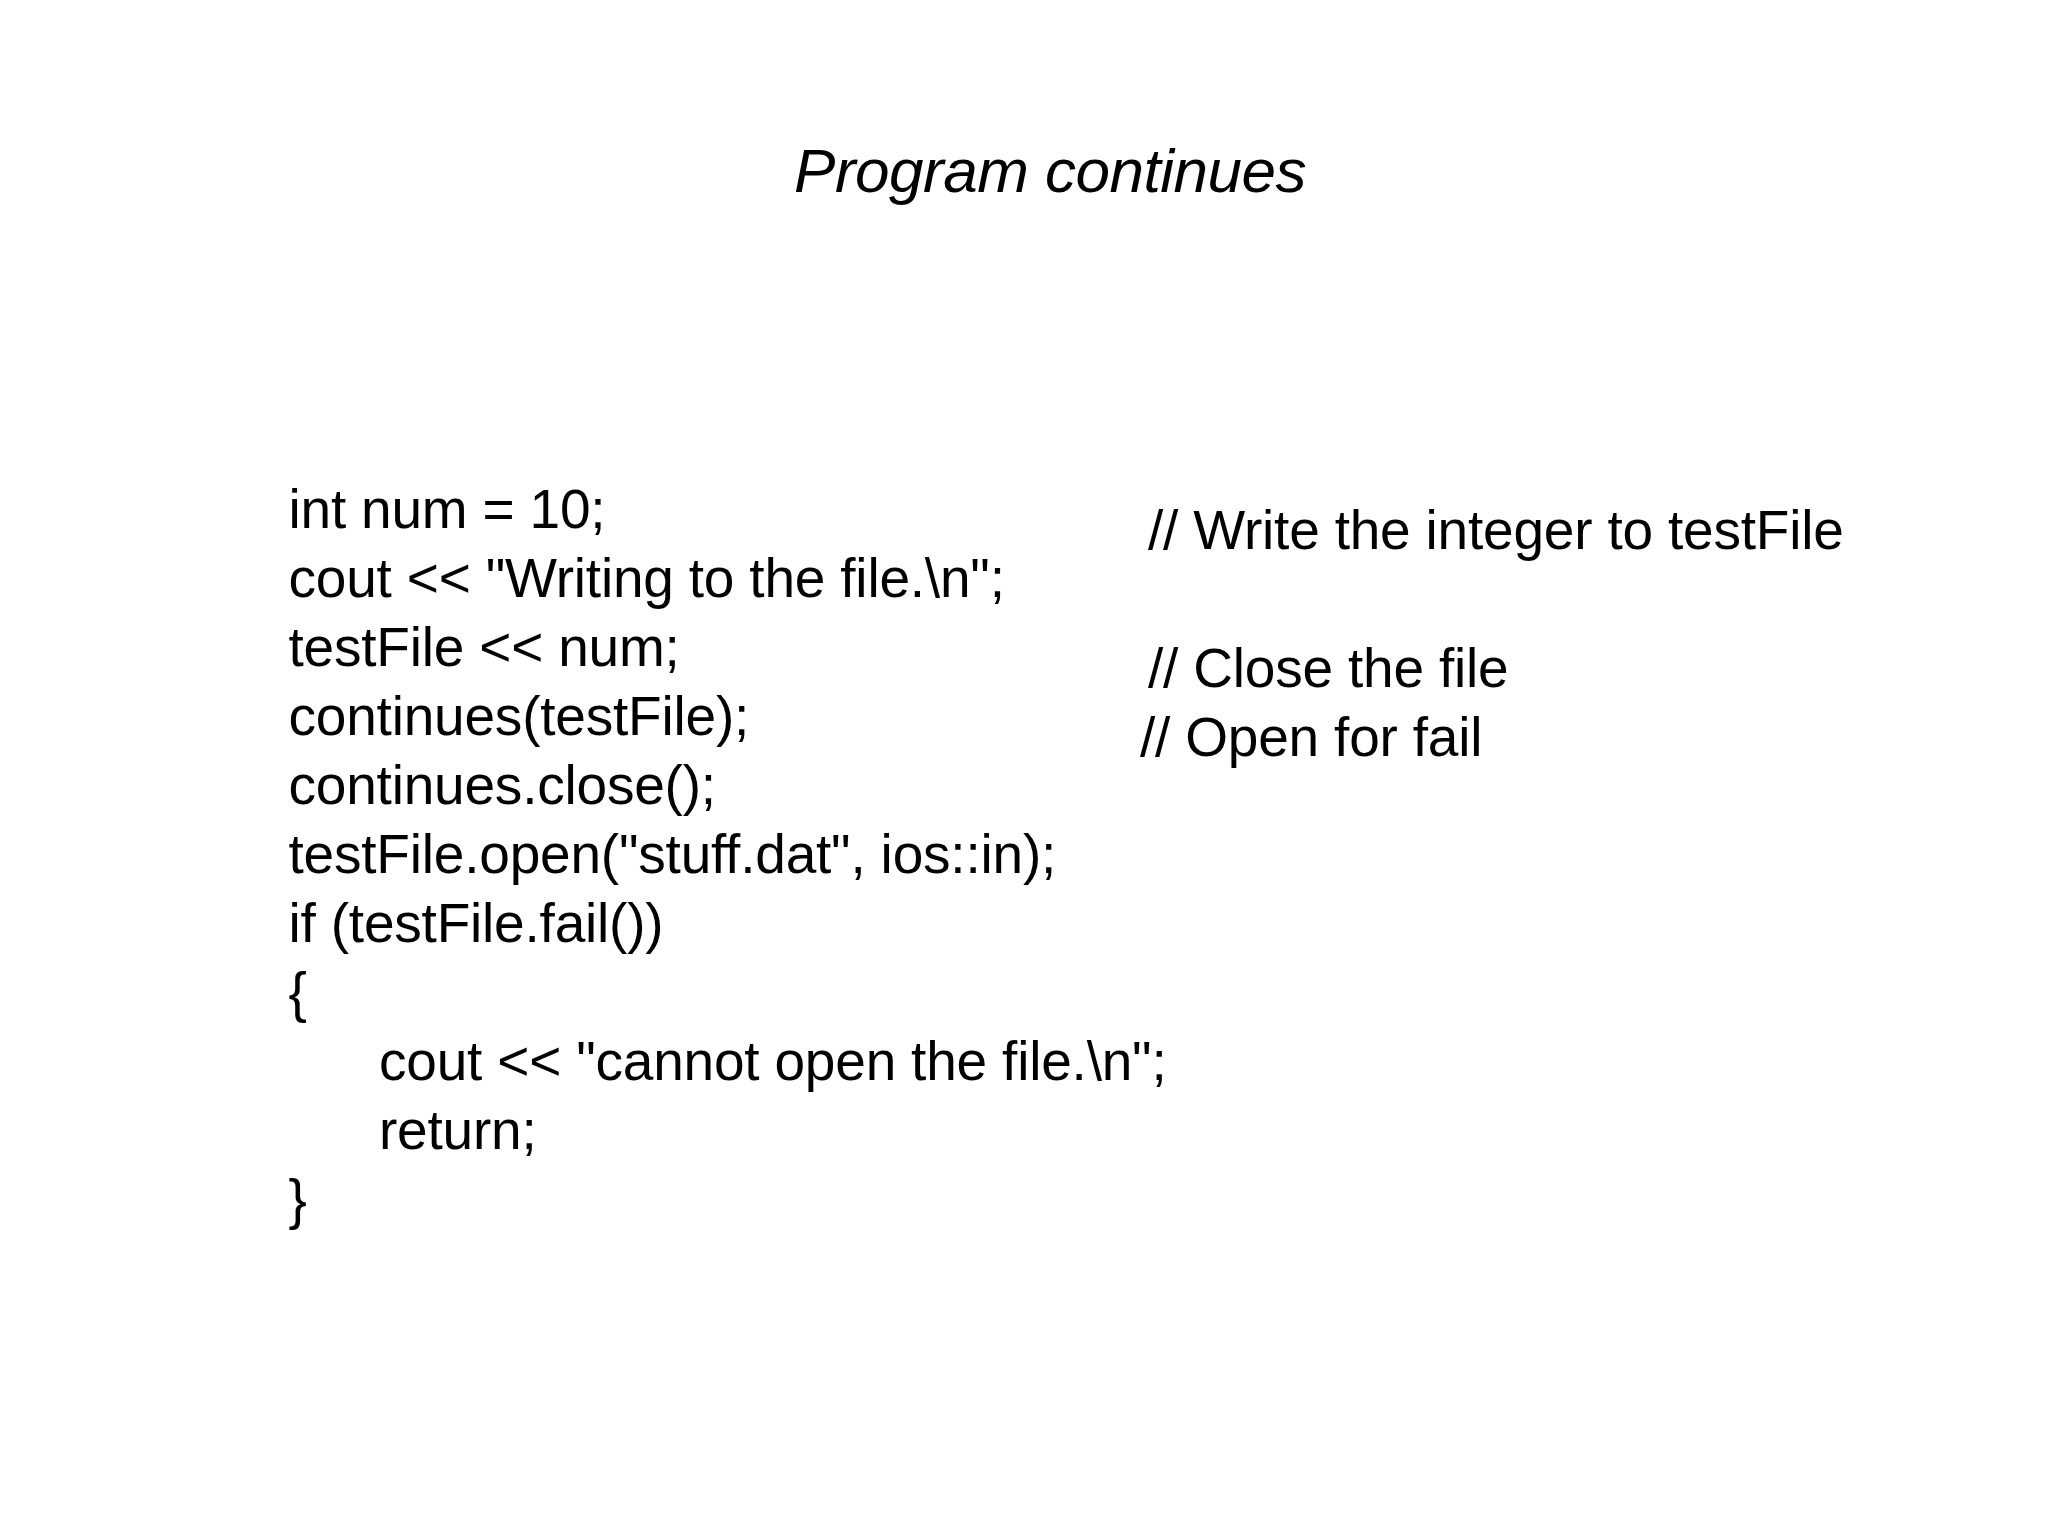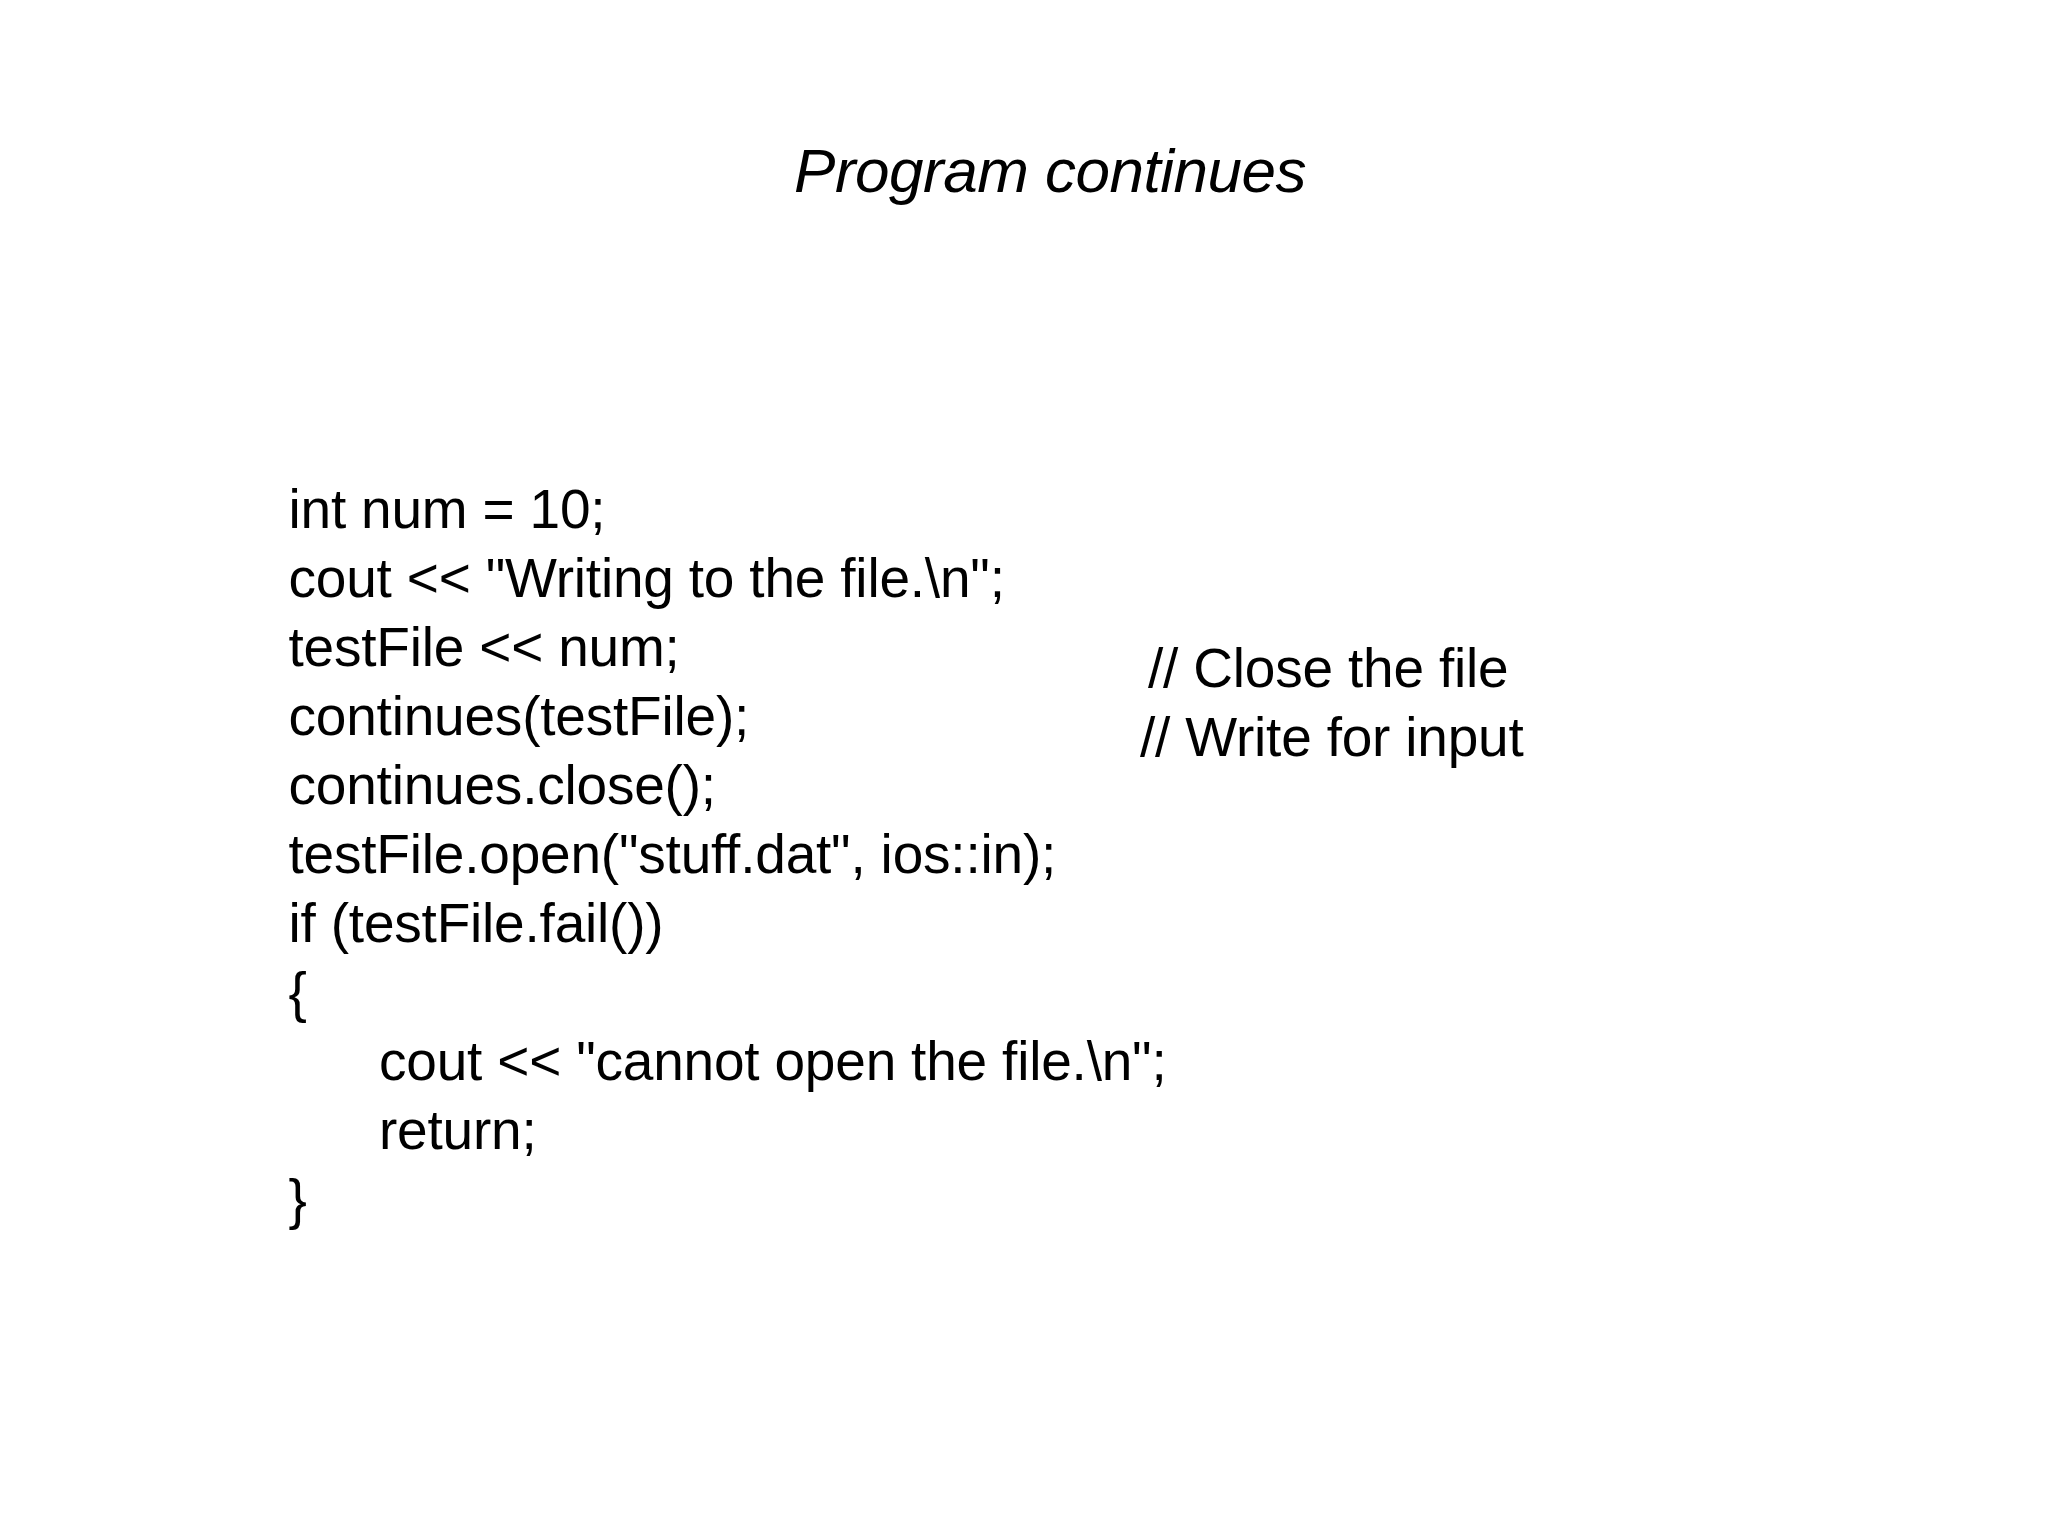--- a/index.html
+++ b/index.html
@@ -81,35 +81,36 @@
       <span class="code-comment"></span>
     </div>
 
     <div class="code-line">
       <span class="code-text">cout &lt;&lt; "Writing to the file.\n";</span>
       <span class="code-comment"></span>
     </div>
 
     <div class="code-line">
       <span class="code-text">testFile &lt;&lt; num;</span>
+      <span class="code-comment">// Write the integer to testFile</span>
     </div>
 
     <div class="code-line">
       <span class="code-text">continues(testFile);</span>
       <span class="code-comment"></span>
     </div>
 
     <div class="code-line">
       <span class="code-text">continues.close();</span>
       <span class="code-comment">// Close the file</span>
     </div>
 
     <div class="code-line">
       <span class="code-text">testFile.open("stuff.dat", ios::in);</span>
-      <span class="code-comment narrow">// Write for input</span>
+      <span class="code-comment narrow">// Open for fail</span>
     </div>
 
     <div class="code-line">
       <span class="code-text">if (testFile.fail())</span>
       <span class="code-comment"></span>
     </div>
 
     <div class="code-line">
       <span class="code-text">{</span>
       <span class="code-comment"></span>

